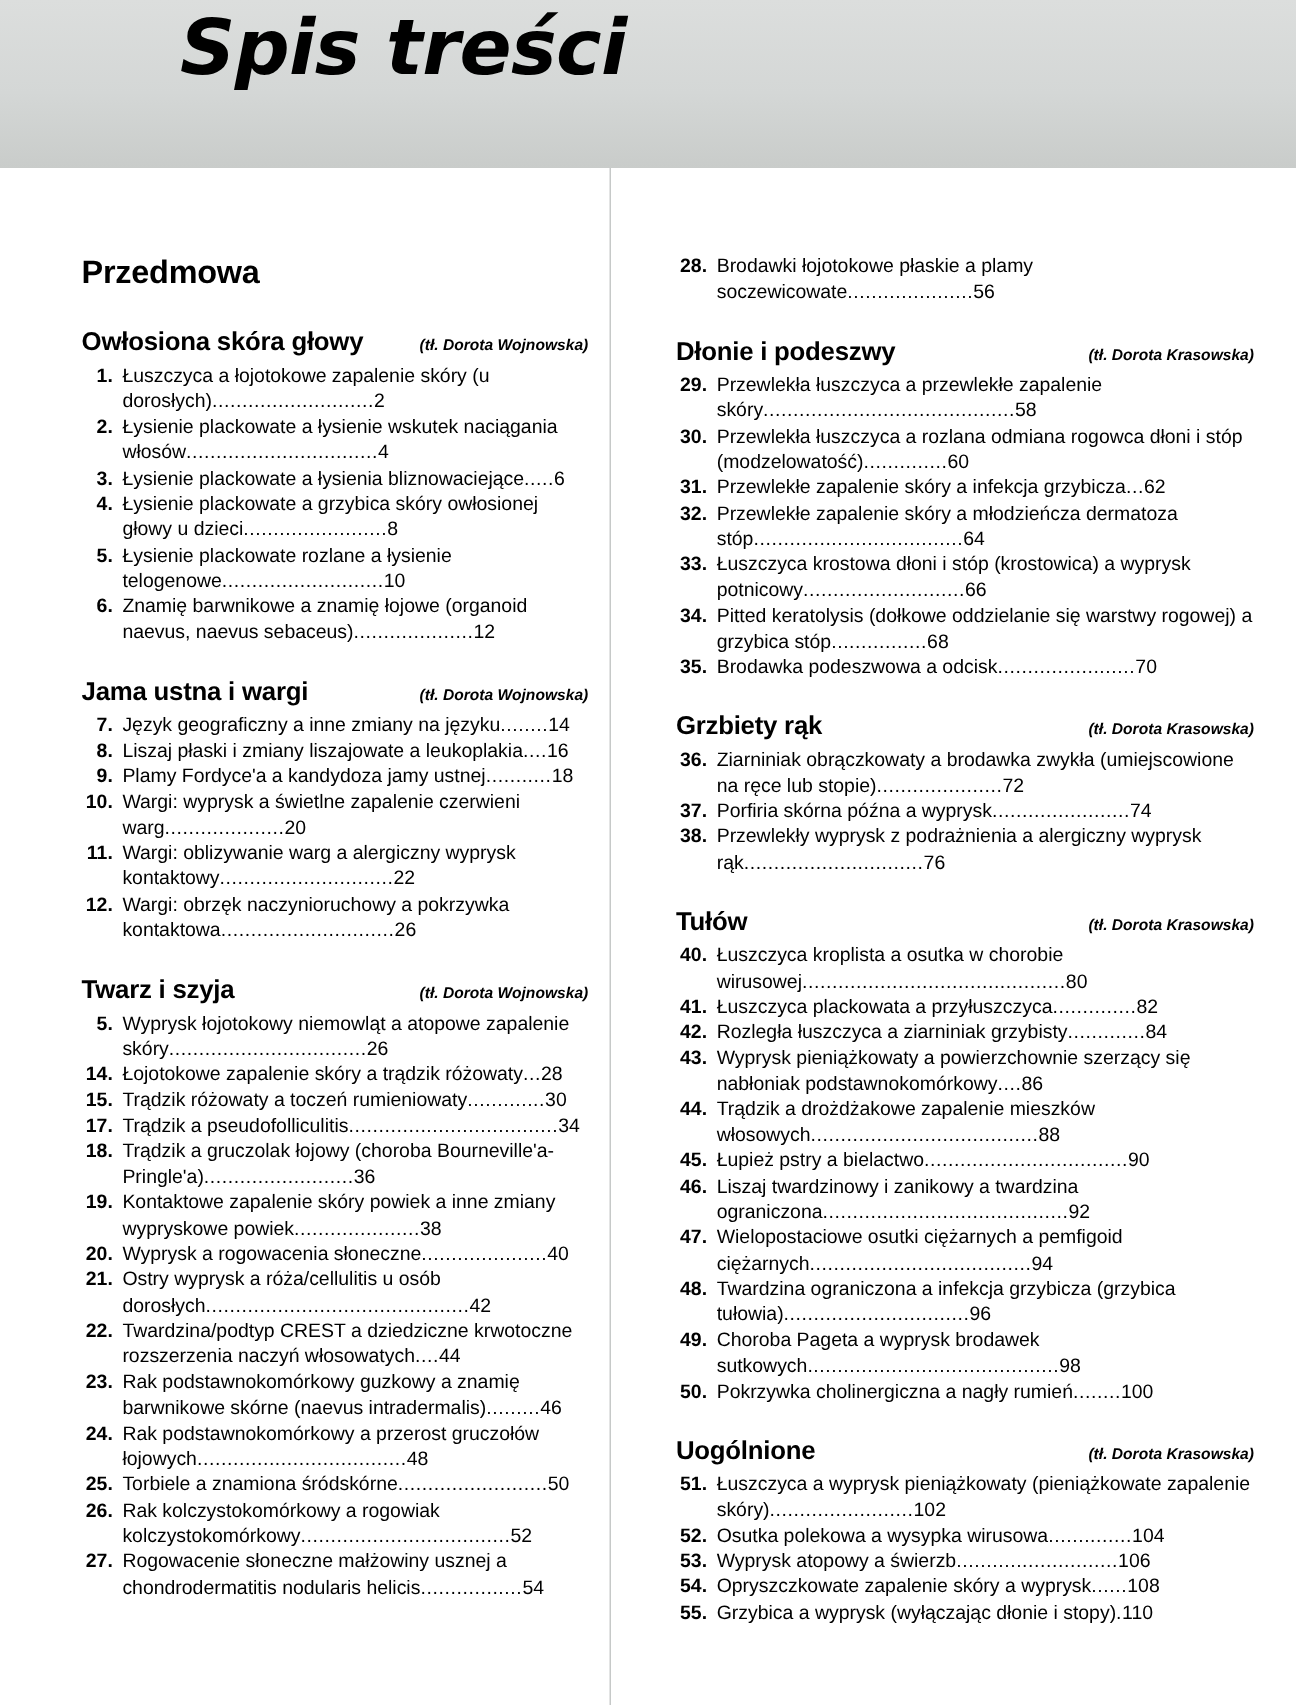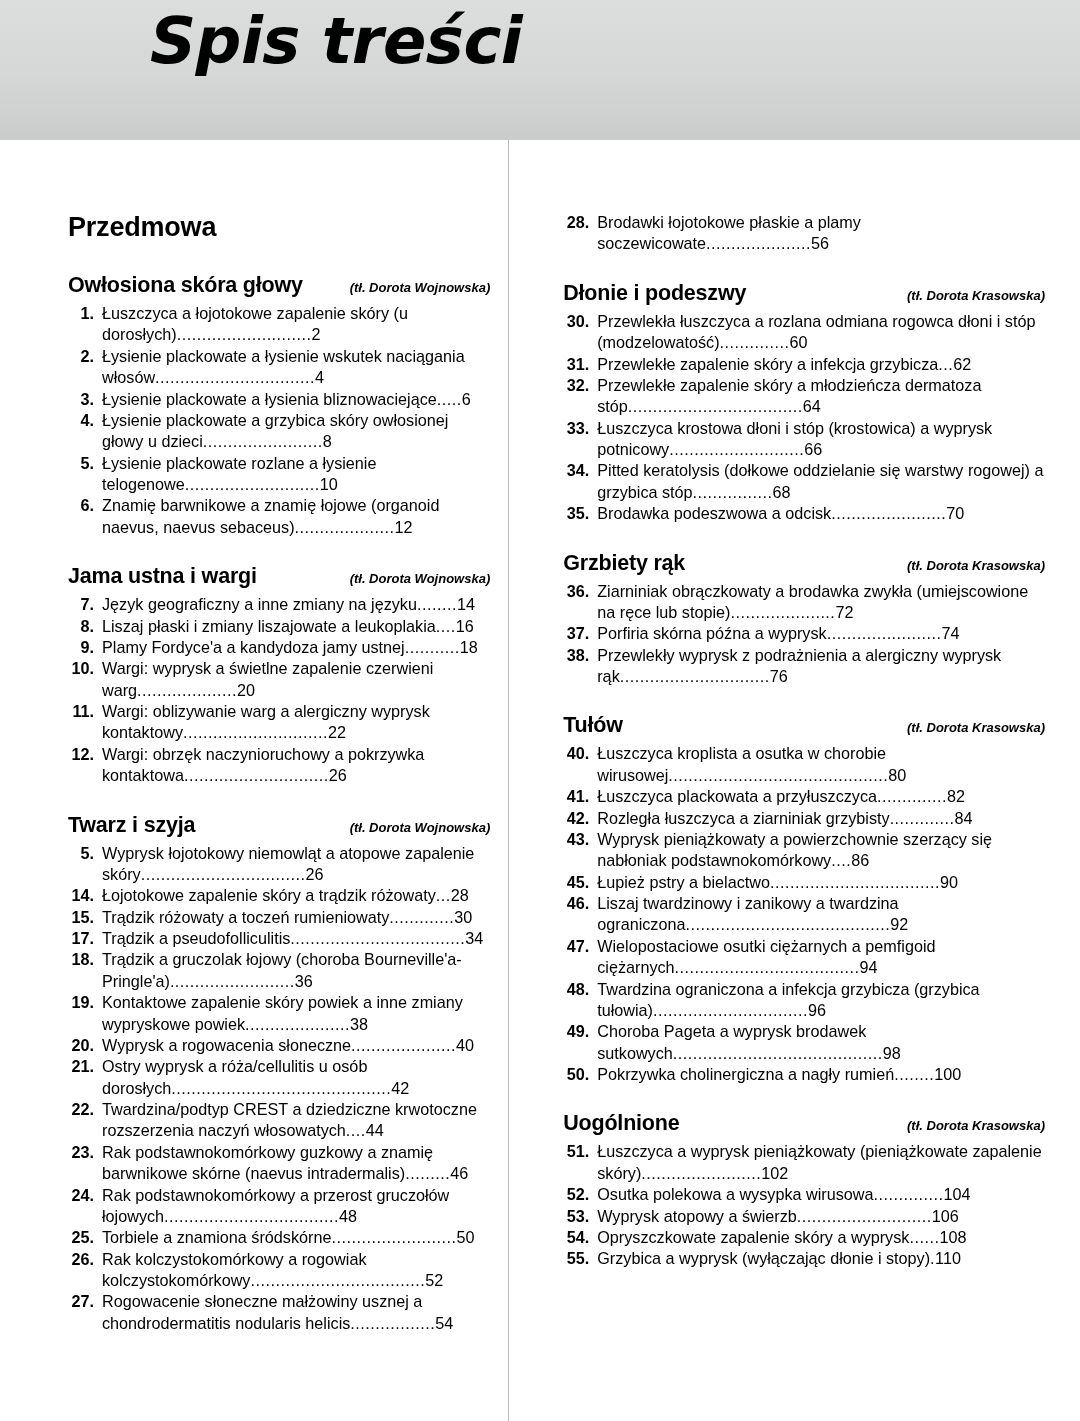--- a/index.html
+++ b/index.html
@@ -274,20 +274,24 @@
             </li>
           </ol>
         </div>
         <div class="section">
           <div class="section-head">
             <div class="section-title">Dłonie i podeszwy</div>
             <div class="section-credit">(tł. Dorota Krasowska)</div>
           </div>
           <ol class="entries">
             <li class="entry">
+              <span class="num">29.</span>
+              <span class="txt"><span>Przewlekła łuszczyca a przewlekłe zapalenie skóry</span><span class="dots">..........................................</span><span>58</span></span>
+            </li>
+            <li class="entry">
               <span class="num">30.</span>
               <span class="txt"><span>Przewlekła łuszczyca a rozlana odmiana rogowca dłoni i stóp (modzelowatość)</span><span class="dots">..............</span><span>60</span></span>
             </li>
             <li class="entry">
               <span class="num">31.</span>
               <span class="txt"><span>Przewlekłe zapalenie skóry a infekcja grzybicza</span><span class="dots">...</span><span>62</span></span>
             </li>
             <li class="entry">
               <span class="num">32.</span>
               <span class="txt"><span>Przewlekłe zapalenie skóry a młodzieńcza dermatoza stóp</span><span class="dots">...................................</span><span>64</span></span>
@@ -342,20 +346,24 @@
             </li>
             <li class="entry">
               <span class="num">42.</span>
               <span class="txt"><span>Rozległa łuszczyca a ziarniniak grzybisty</span><span class="dots">.............</span><span>84</span></span>
             </li>
             <li class="entry">
               <span class="num">43.</span>
               <span class="txt"><span>Wyprysk pieniążkowaty a powierzchownie szerzący się nabłoniak podstawnokomórkowy</span><span class="dots">....</span><span>86</span></span>
             </li>
             <li class="entry">
+              <span class="num">44.</span>
+              <span class="txt"><span>Trądzik a drożdżakowe zapalenie mieszków włosowych</span><span class="dots">......................................</span><span>88</span></span>
+            </li>
+            <li class="entry">
               <span class="num">45.</span>
               <span class="txt"><span>Łupież pstry a bielactwo</span><span class="dots">..................................</span><span>90</span></span>
             </li>
             <li class="entry">
               <span class="num">46.</span>
               <span class="txt"><span>Liszaj twardzinowy i zanikowy a twardzina ograniczona</span><span class="dots">.........................................</span><span>92</span></span>
             </li>
             <li class="entry">
               <span class="num">47.</span>
               <span class="txt"><span>Wielopostaciowe osutki ciężarnych a pemfigoid ciężarnych</span><span class="dots">.....................................</span><span>94</span></span>

